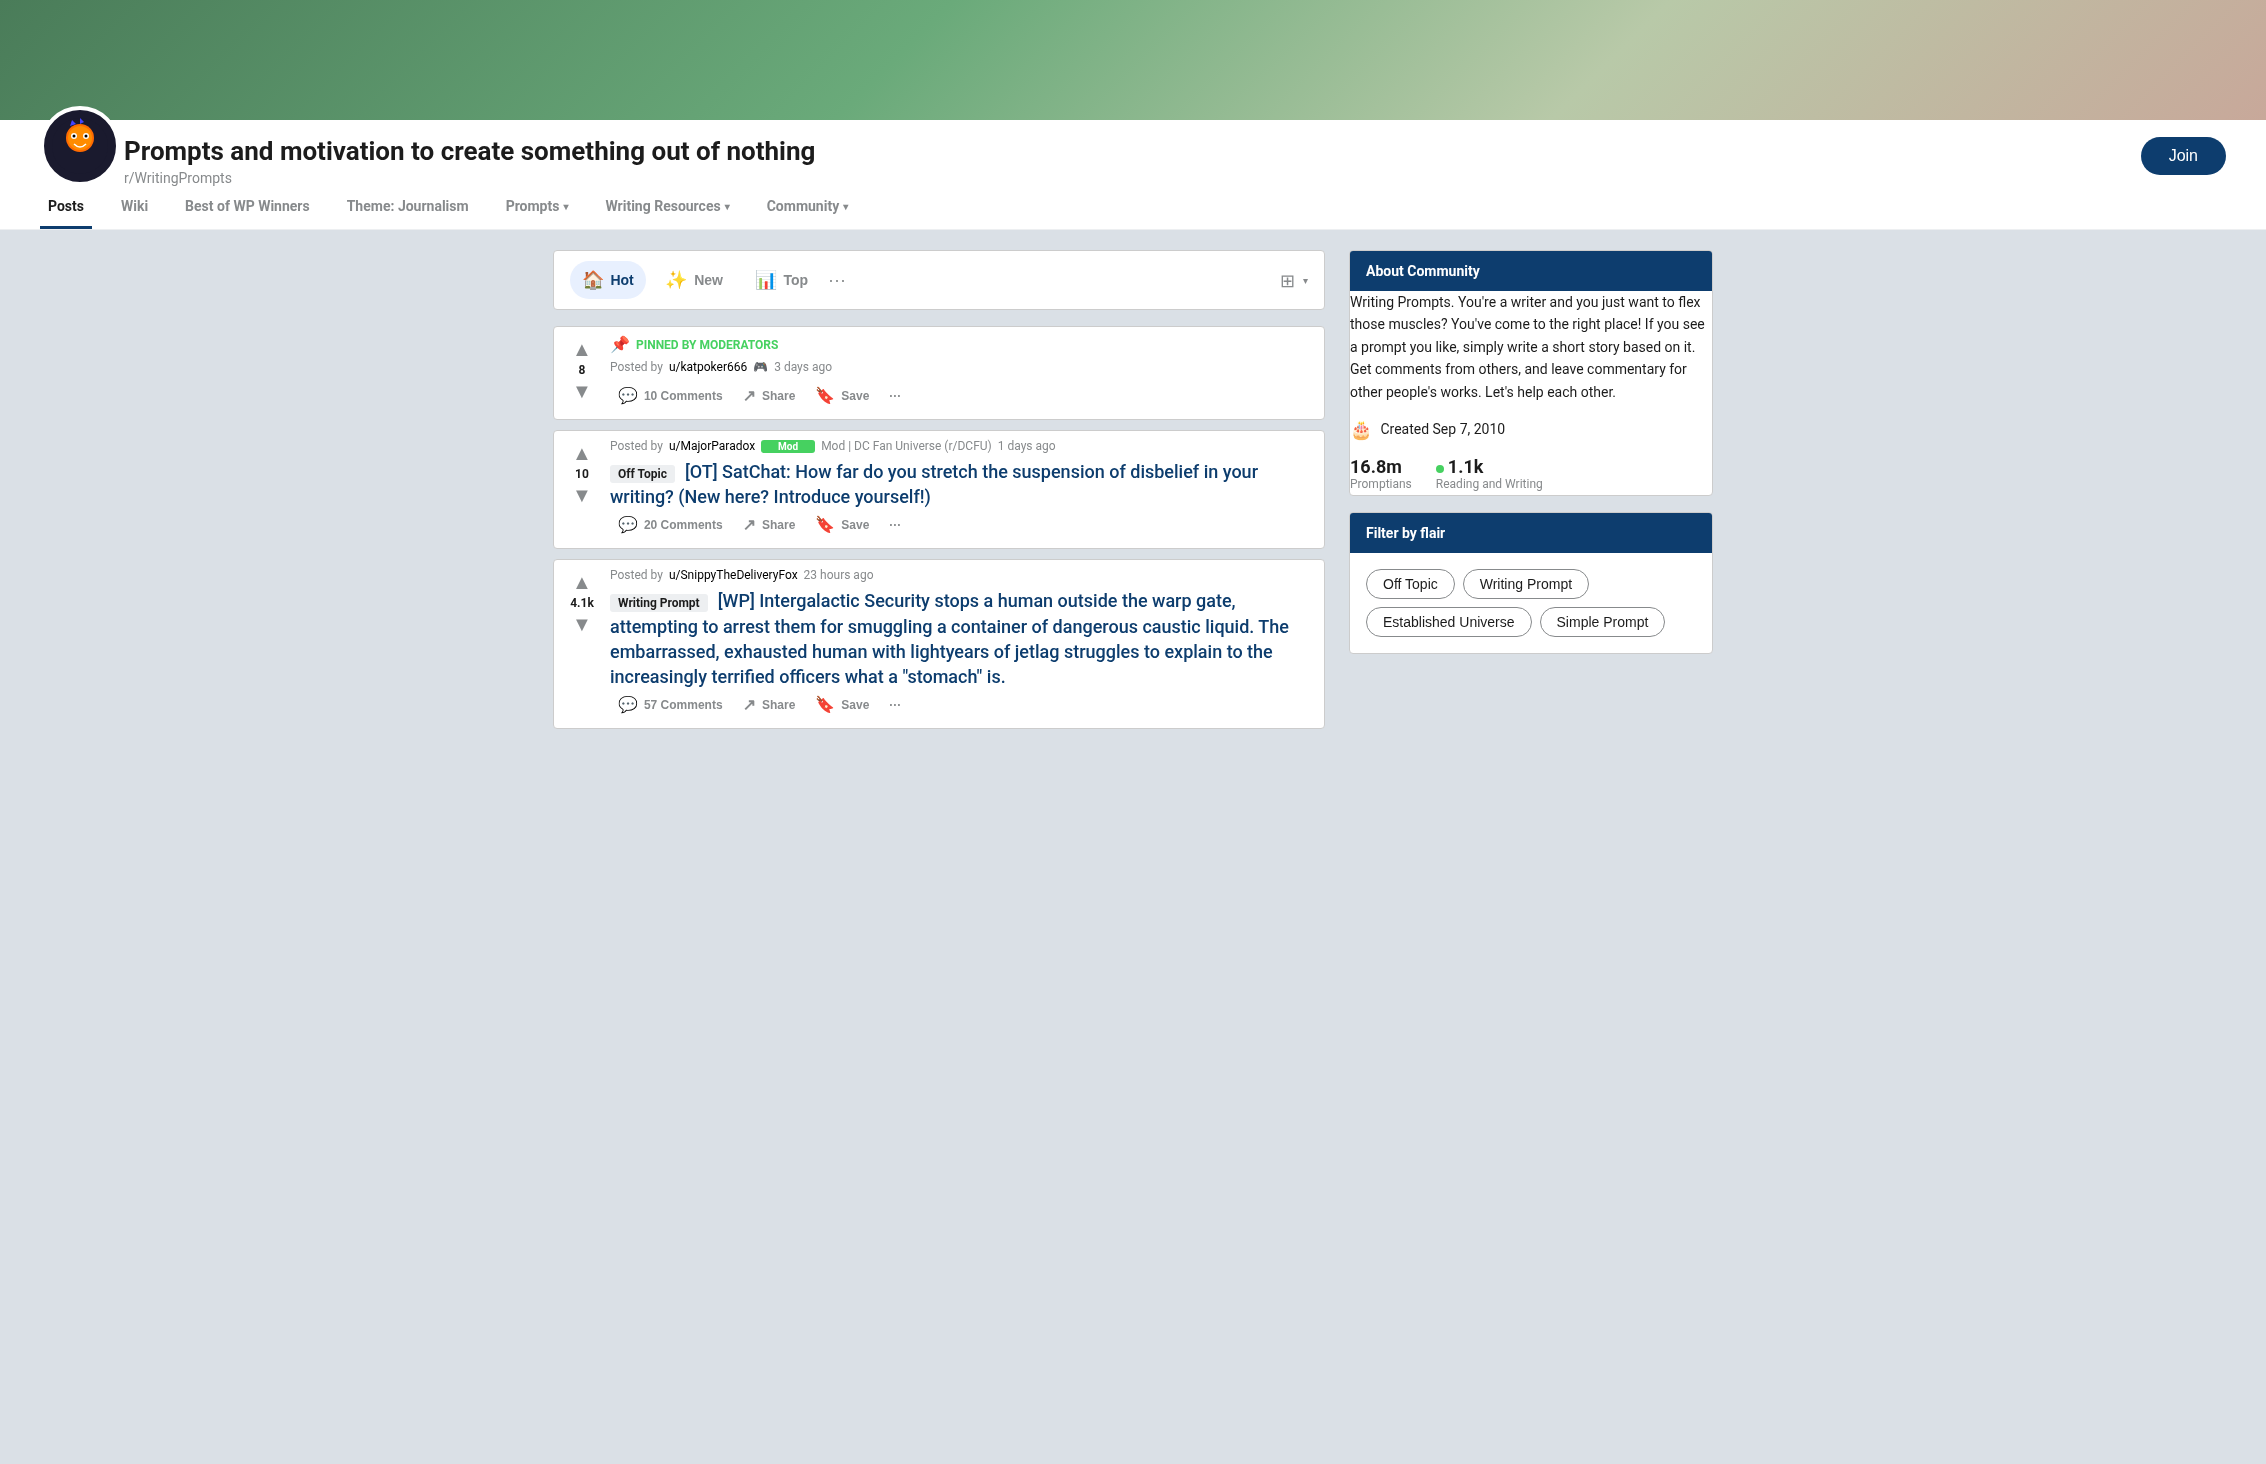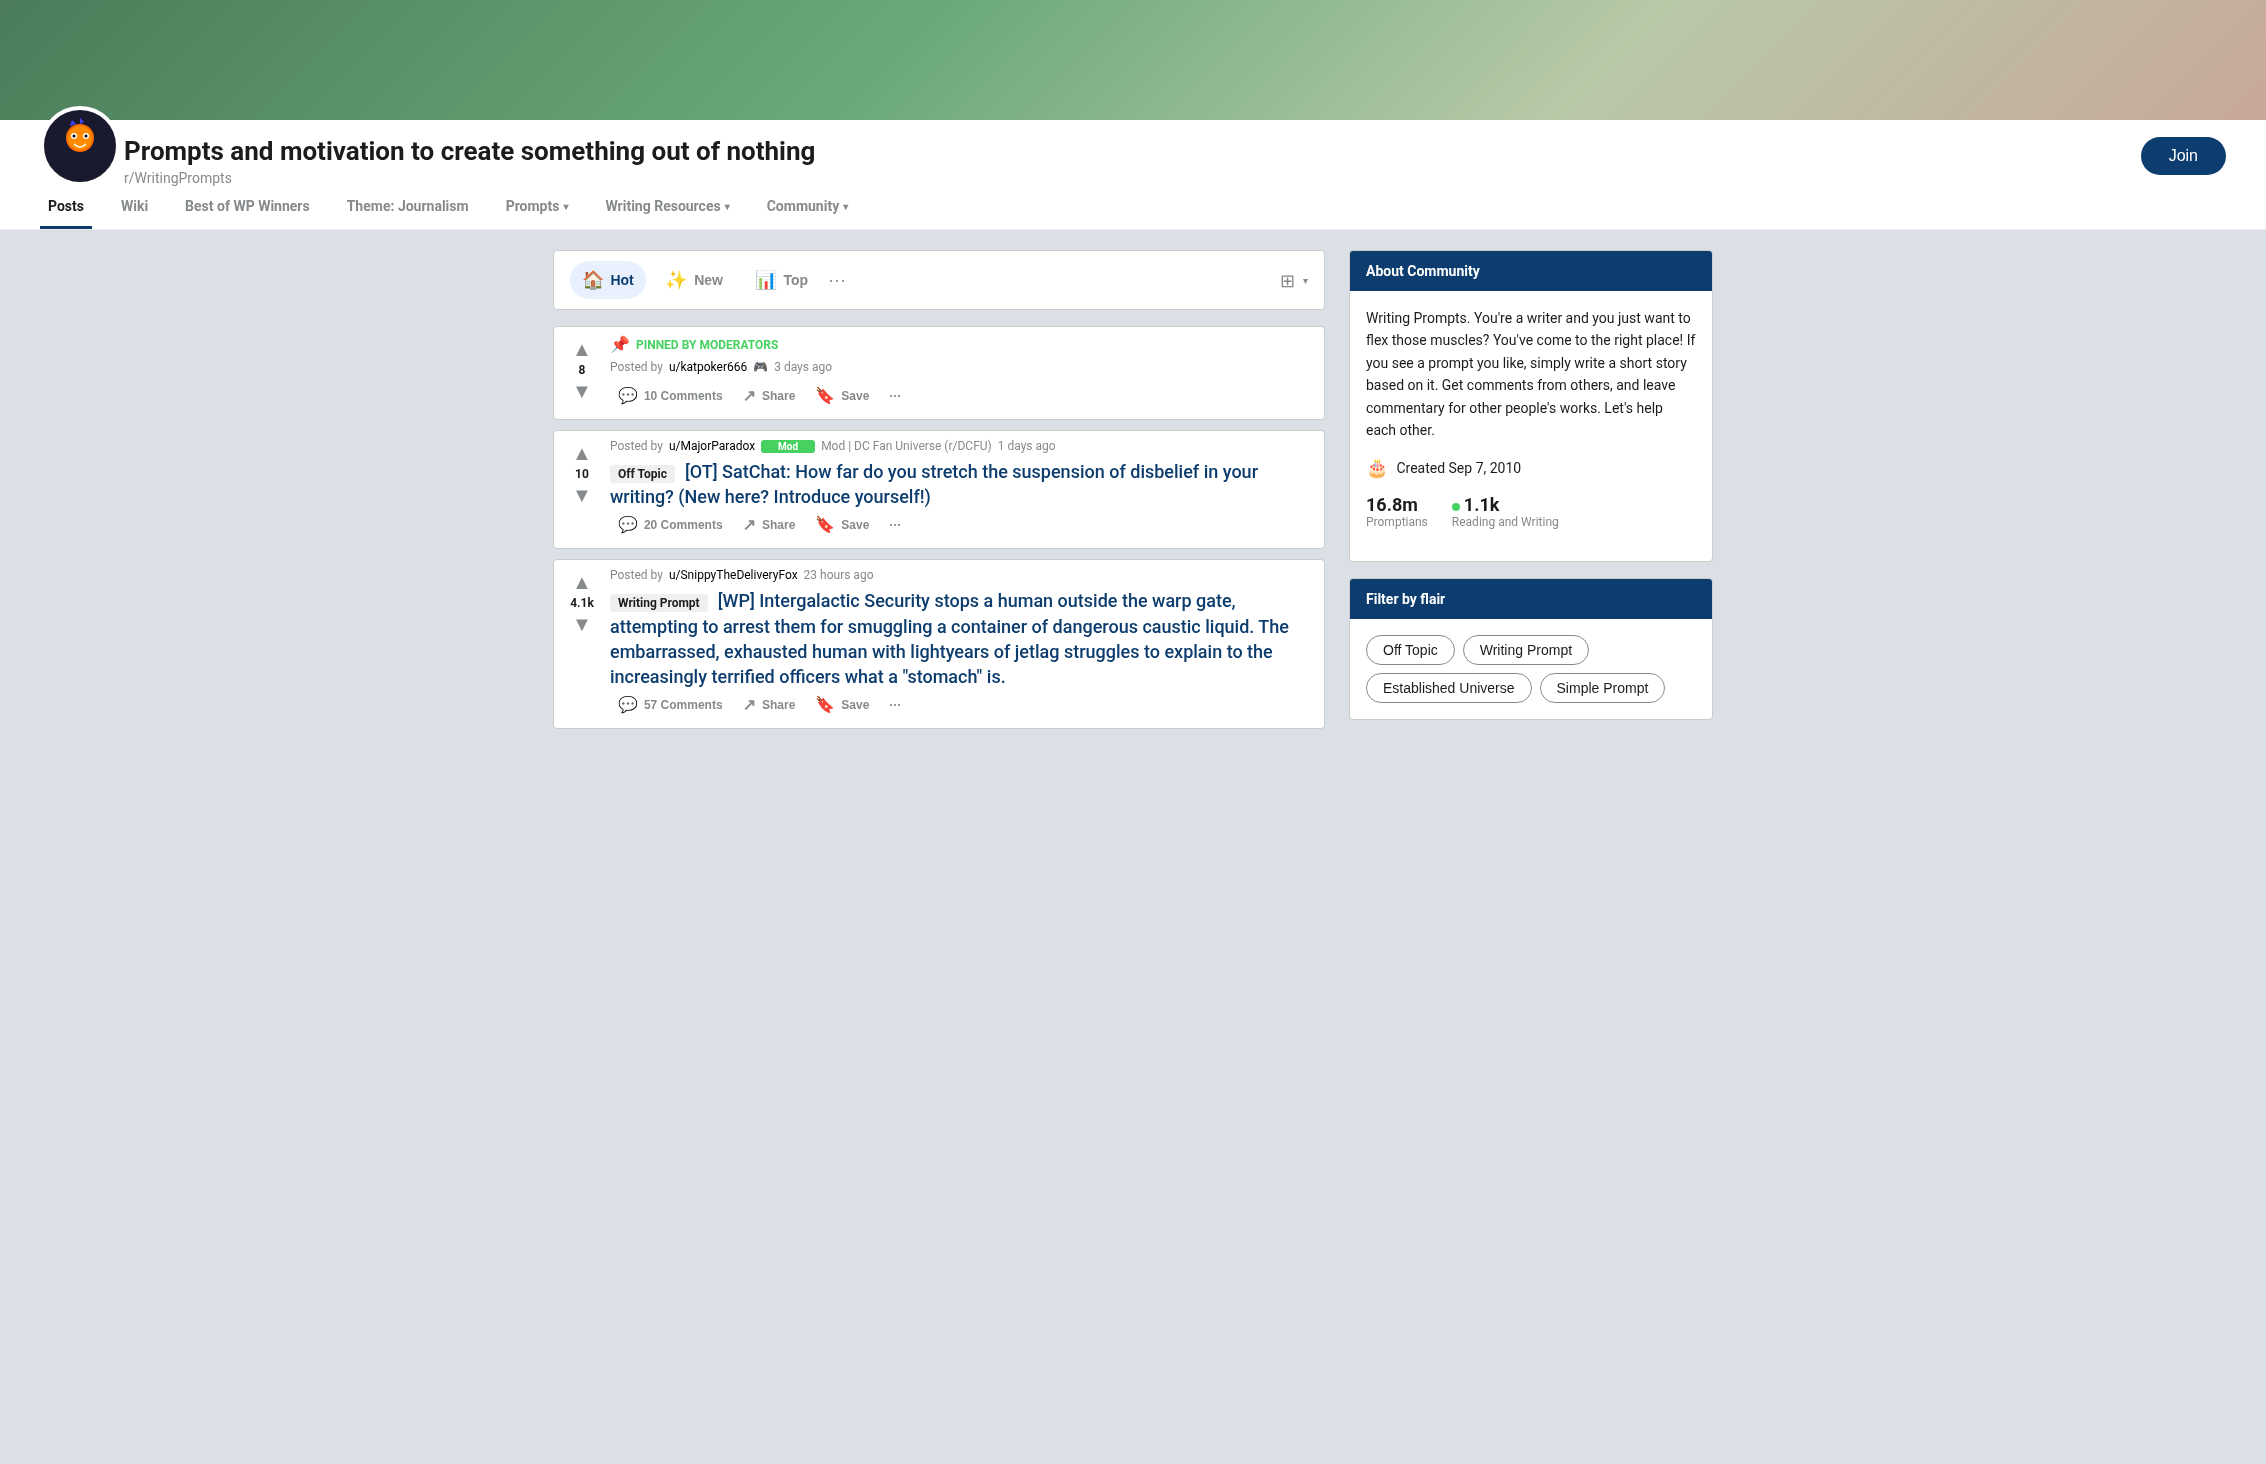--- a/index.html
+++ b/index.html
@@ -241,21 +241,21 @@
     }
 
     .sidebar-header {
       background: #0d3d6e;
       color: #fff;
       padding: 12px 16px;
       font-size: 14px;
       font-weight: 700;
     }
 
-    .sidebar-body { padding: 16px; }
+    .sidebar-body { }
 
     .about-text {
       font-size: 14px;
       color: #1c1c1c;
       line-height: 1.6;
       margin-bottom: 16px;
     }
 
     .created-info {
       display: flex;
@@ -264,21 +264,21 @@
       font-size: 14px;
       color: #1c1c1c;
       margin-bottom: 16px;
     }
 
     .created-icon { font-size: 18px; color: #878a8c; }
 
     .stats-row {
       display: flex;
       gap: 24px;
-      margin-bottom: 16px;
+      margin-bottom: 4px;
     }
 
     .stat-item { }
     .stat-number { font-size: 18px; font-weight: 700; color: #1c1c1c; }
     .stat-label { font-size: 12px; color: #878a8c; }
 
     .online-dot { display: inline-block; width: 8px; height: 8px; background: #46d160; border-radius: 50%; margin-right: 4px; }
 
     
     .filter-section {

